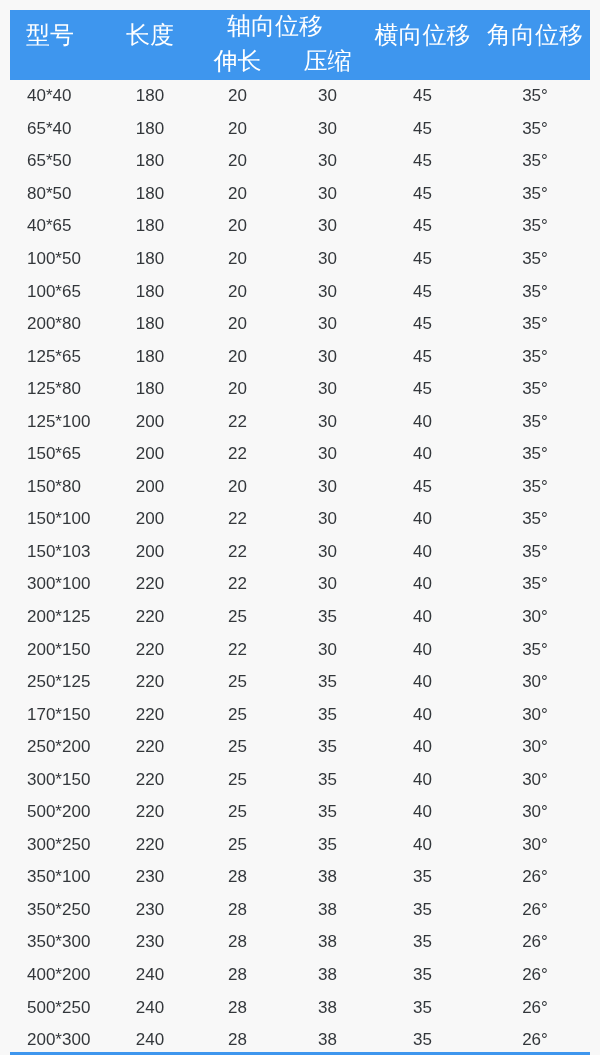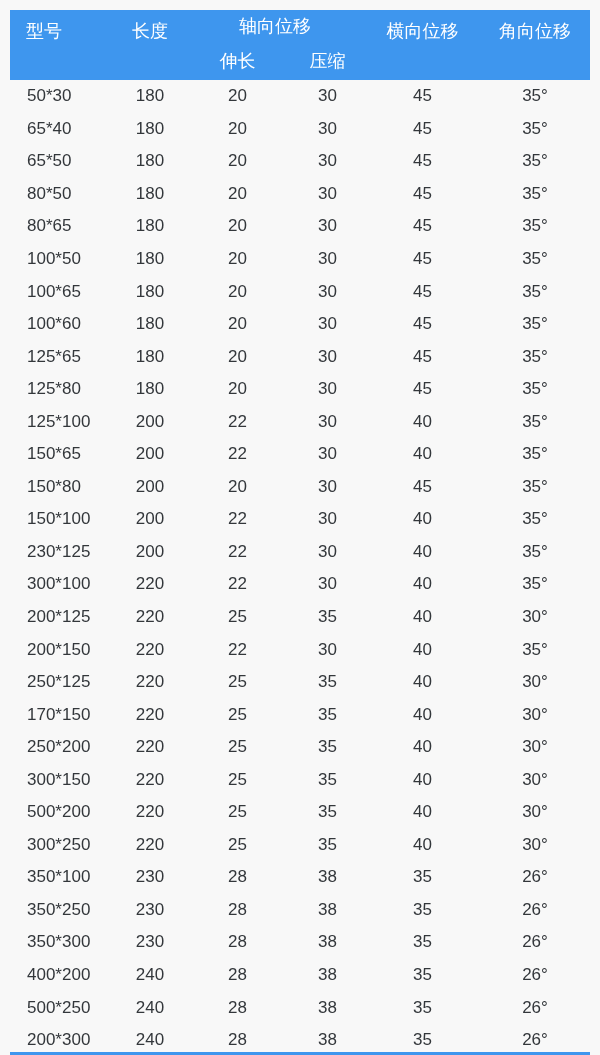--- a/index.html
+++ b/index.html
@@ -34,21 +34,21 @@
   col.w1 { width: 105px; }
   col.w2 { width: 70px; }
   col.w3 { width: 105px; }
   col.w4 { width: 75px; }
   col.w5 { width: 115px; }
   col.w6 { width: 110px; }
 
   thead th {
     background: var(--header-bg);
     color: var(--header-text);
-    font-size: 18px;
+    font-size: 24px;
     font-weight: 400;
     text-align: center;
     padding: 0;
   }
   tr.h1 th { height: 32px; }
   tr.h2 th { height: 38px; }
   thead th.span2 {
     vertical-align: top;
     padding-top: 9px;
     height: 70px;
@@ -94,21 +94,21 @@
           <th class="span2" rowspan="2">横向位移</th>
           <th class="span2" rowspan="2">角向位移</th>
         </tr>
         <tr class="h2">
           <th>伸长</th>
           <th>压缩</th>
         </tr>
       </thead>
       <tbody>
           <tr>
-            <td class="c1">50*30</td>
+            <td class="c1">40*40</td>
             <td class="c2">180</td>
             <td class="c3">20</td>
             <td class="c4">30</td>
             <td class="c5">45</td>
             <td class="c6">35°</td>
           </tr>
           <tr>
             <td class="c1">65*40</td>
             <td class="c2">180</td>
             <td class="c3">20</td>
@@ -126,21 +126,21 @@
           </tr>
           <tr>
             <td class="c1">80*50</td>
             <td class="c2">180</td>
             <td class="c3">20</td>
             <td class="c4">30</td>
             <td class="c5">45</td>
             <td class="c6">35°</td>
           </tr>
           <tr>
-            <td class="c1">80*65</td>
+            <td class="c1">40*65</td>
             <td class="c2">180</td>
             <td class="c3">20</td>
             <td class="c4">30</td>
             <td class="c5">45</td>
             <td class="c6">35°</td>
           </tr>
           <tr>
             <td class="c1">100*50</td>
             <td class="c2">180</td>
             <td class="c3">20</td>
@@ -150,21 +150,21 @@
           </tr>
           <tr>
             <td class="c1">100*65</td>
             <td class="c2">180</td>
             <td class="c3">20</td>
             <td class="c4">30</td>
             <td class="c5">45</td>
             <td class="c6">35°</td>
           </tr>
           <tr>
-            <td class="c1">100*60</td>
+            <td class="c1">200*80</td>
             <td class="c2">180</td>
             <td class="c3">20</td>
             <td class="c4">30</td>
             <td class="c5">45</td>
             <td class="c6">35°</td>
           </tr>
           <tr>
             <td class="c1">125*65</td>
             <td class="c2">180</td>
             <td class="c3">20</td>
@@ -206,21 +206,21 @@
           </tr>
           <tr>
             <td class="c1">150*100</td>
             <td class="c2">200</td>
             <td class="c3">22</td>
             <td class="c4">30</td>
             <td class="c5">40</td>
             <td class="c6">35°</td>
           </tr>
           <tr>
-            <td class="c1">230*125</td>
+            <td class="c1">150*103</td>
             <td class="c2">200</td>
             <td class="c3">22</td>
             <td class="c4">30</td>
             <td class="c5">40</td>
             <td class="c6">35°</td>
           </tr>
           <tr>
             <td class="c1">300*100</td>
             <td class="c2">220</td>
             <td class="c3">22</td>

